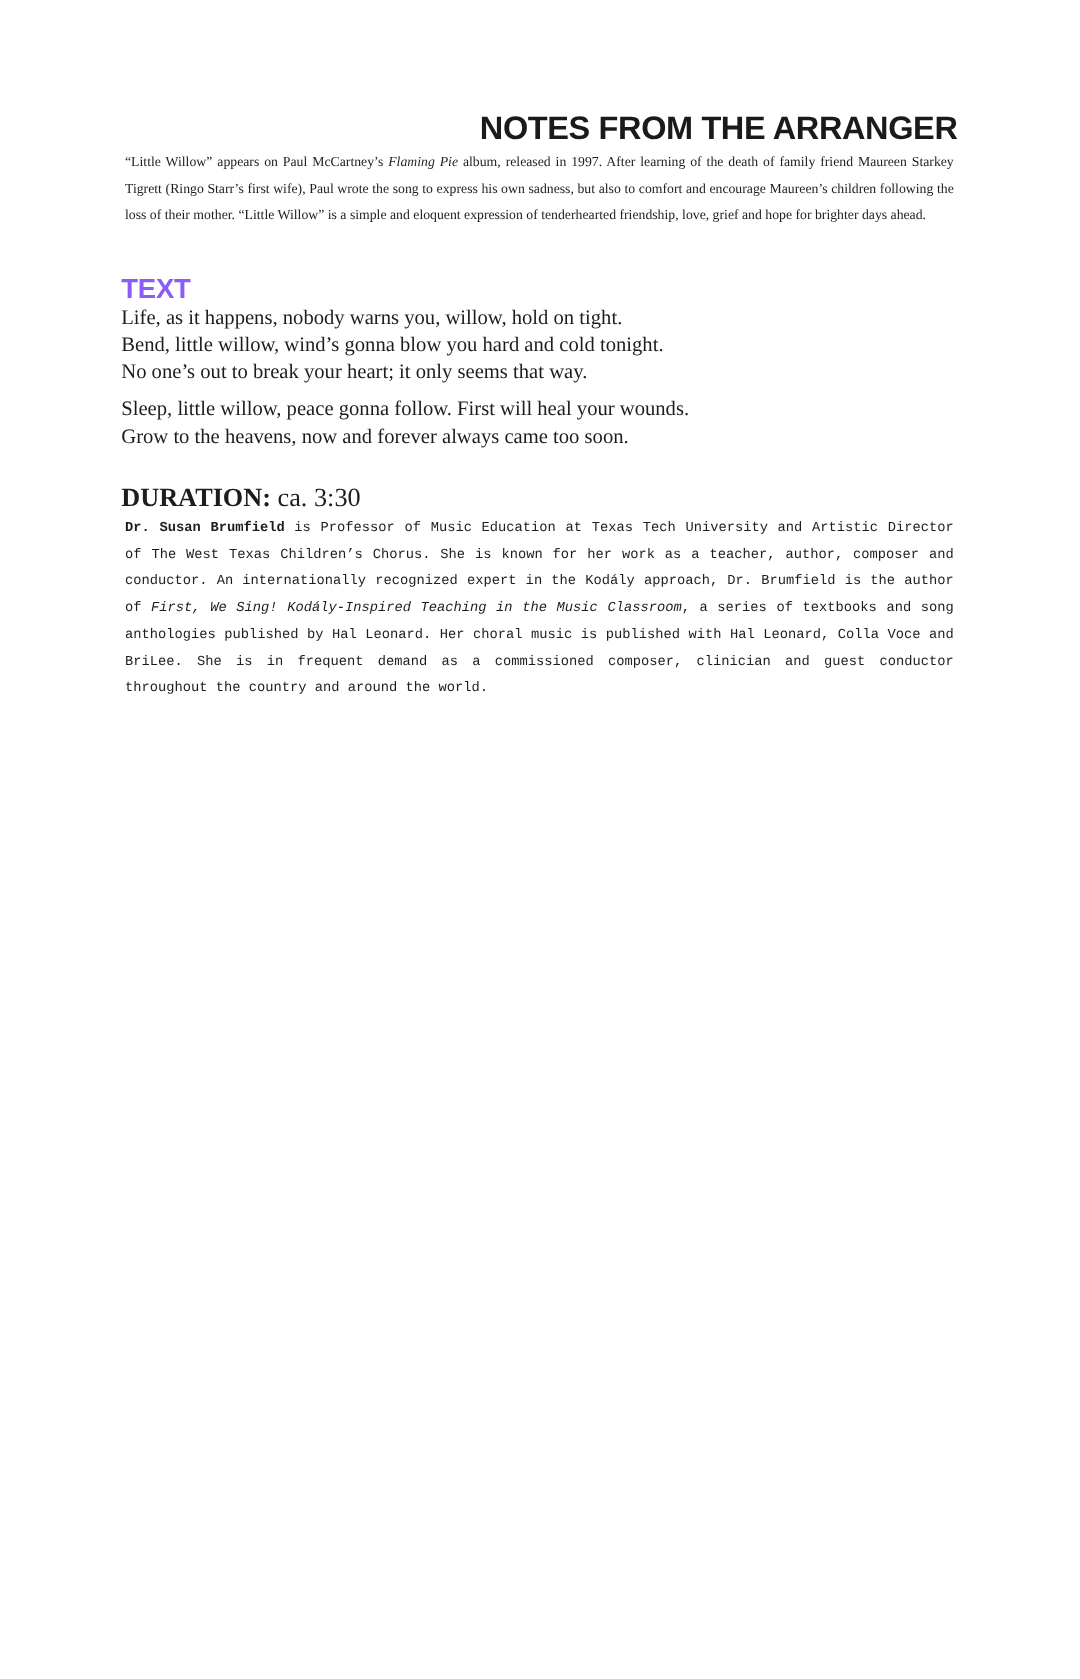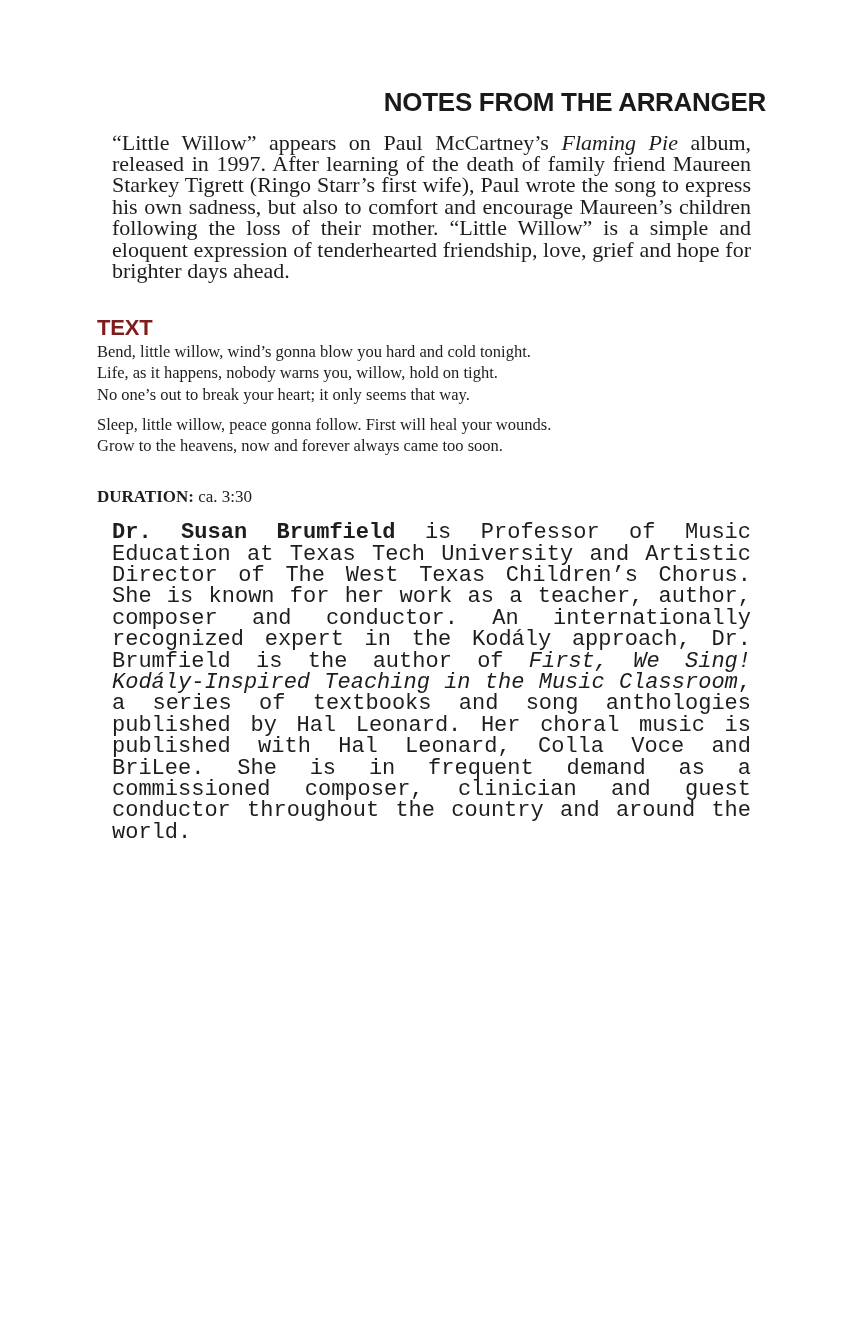--- a/index.html
+++ b/index.html
@@ -24,54 +24,54 @@
     margin: 88px 0 0 0;
     text-align: right;
     font-family: "Liberation Sans", sans-serif;
     font-weight: bold;
     font-size: 26px;
     line-height: 1.1;
     letter-spacing: -0.3px;
     color: #1a1a1a;
   }
   p.body {
-    font-size: 22px;
+    font-size: 11px;
     line-height: 21.4px;
-    margin: 15px;
+    margin: 3px;
   }
   .just {
     text-align: justify;
     text-justify: inter-word;
   }
   .intro {
     margin-top: 14px;
   }
   .section-heading {
     margin: 34px 0 0 0;
     font-family: "Liberation Sans", sans-serif;
     font-weight: bold;
     font-size: 22px;
     line-height: 1.15;
     letter-spacing: -0.2px;
-    color: #7f1d1d;
+    color: #8b5cf6;
   }
   .stanza {
     font-size: 16.5px;
     line-height: 21.4px;
     margin: 0;
   }
   .stanza-2 {
     margin-top: 9px;
   }
   .lyric-line {
     white-space: nowrap;
   }
   .duration-line {
     margin: 29px 0 0 0;
-    font-size: 17px;
+    font-size: 21px;
     line-height: 21.4px;
   }
   .bio {
     margin-top: 42px;
     font-family: Liberation Mono, monospace;
   }
   em { font-style: italic; }
   strong { font-weight: bold; }
 </style>
 </head>
@@ -80,22 +80,22 @@
 <div class="page">
   <div class="content">
 
     <h1 class="doc-title">NOTES FROM THE ARRANGER</h1>
 
     <p class="body just intro"><span>“Little Willow” appears on Paul McCartney’s </span><em>Flaming Pie</em><span> album, released in 1997. After learning of the death of family friend Maureen Starkey Tigrett (Ringo Starr’s first wife), Paul wrote the song to express his own sadness, but also to comfort and encourage Maureen’s children following the loss of their mother. “Little Willow” is a simple and eloquent expression of tenderhearted friendship, love, grief and hope for brighter days ahead.</span></p>
 
     <h2 class="section-heading">TEXT</h2>
 
     <div class="stanza stanza-1">
+      <div class="lyric-line">Life, as it happens, nobody warns you, willow, hold on tight.</div>
       <div class="lyric-line">Bend, little willow, wind’s gonna blow you hard and cold tonight.</div>
-      <div class="lyric-line">Life, as it happens, nobody warns you, willow, hold on tight.</div>
       <div class="lyric-line">No one’s out to break your heart; it only seems that way.</div>
     </div>
 
     <div class="stanza stanza-2">
       <div class="lyric-line">Sleep, little willow, peace gonna follow. First will heal your wounds.</div>
       <div class="lyric-line">Grow to the heavens, now and forever always came too soon.</div>
     </div>
 
     <p class="duration-line"><strong>DURATION:</strong> <span>ca. 3:30</span></p>
 

